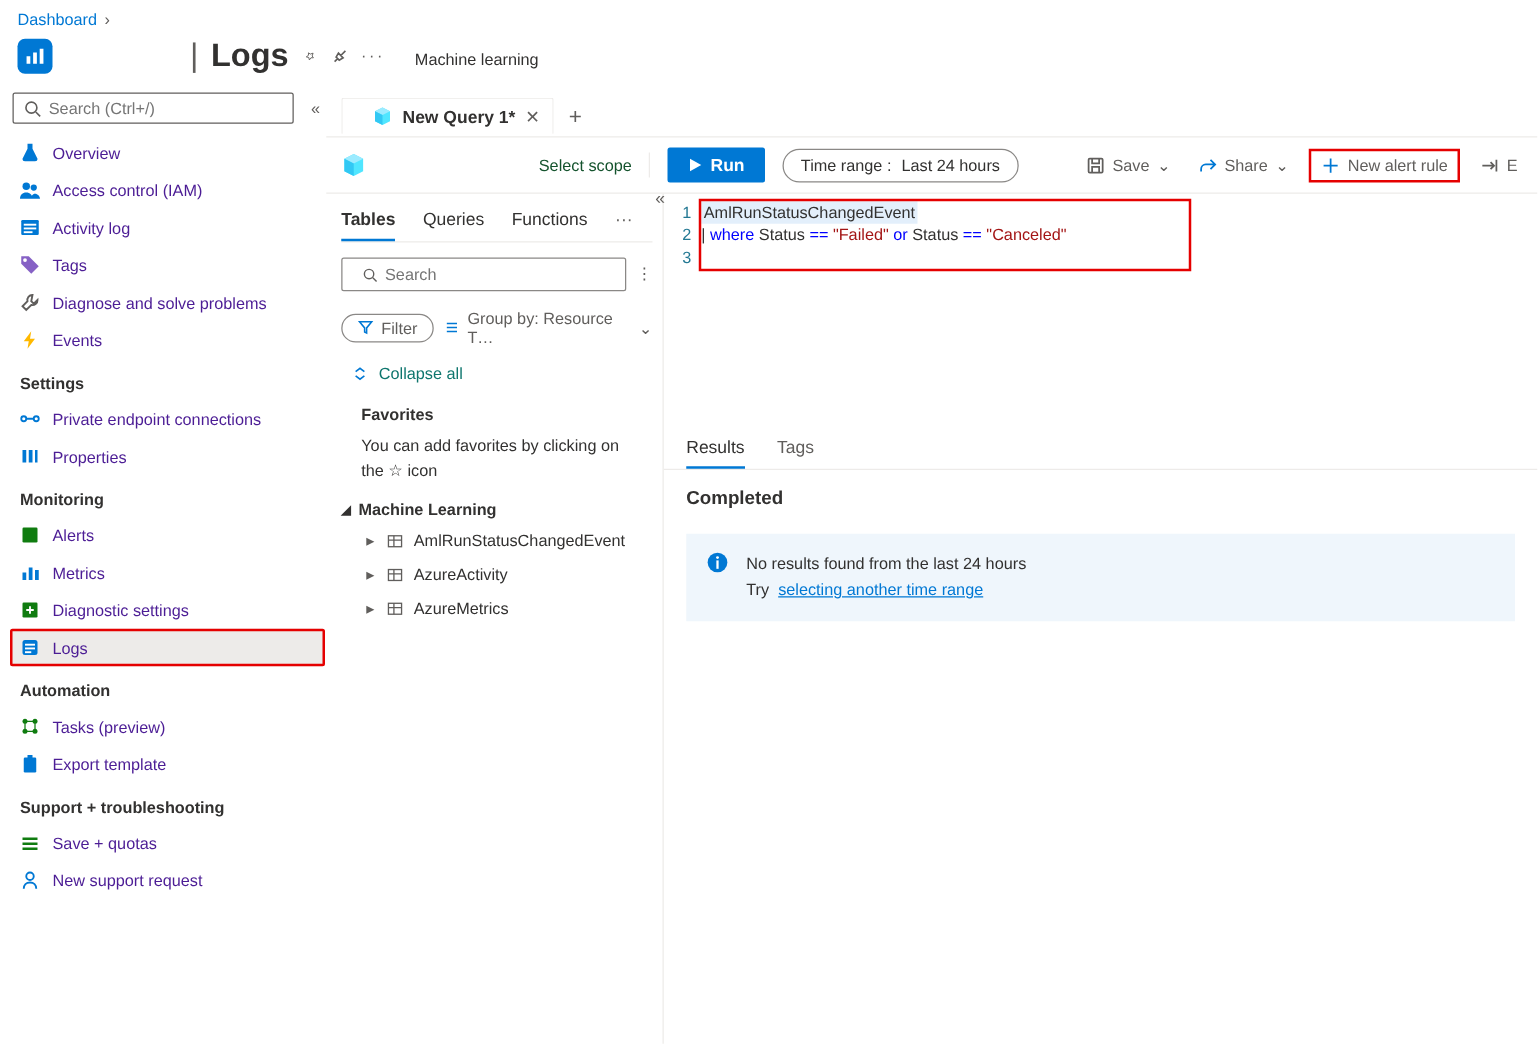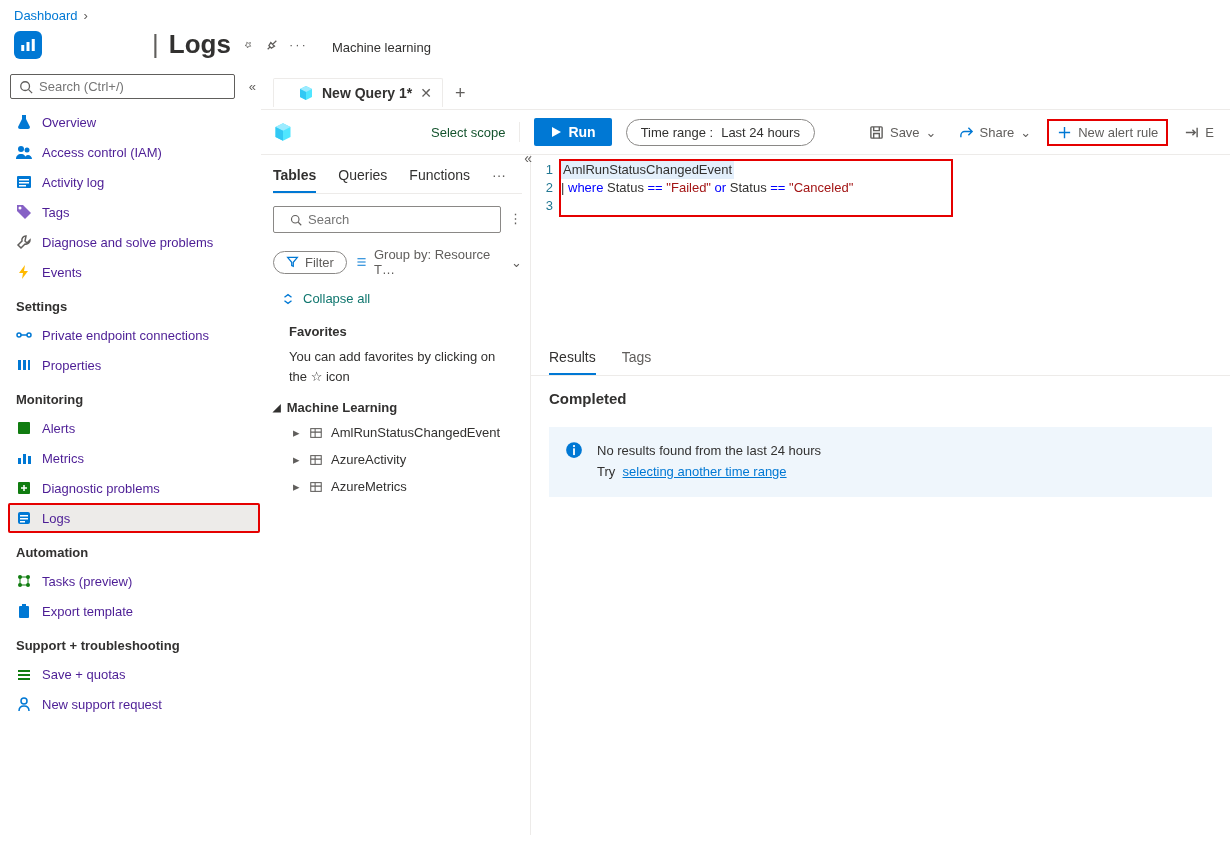--- a/index.html
+++ b/index.html
@@ -236,21 +236,21 @@
         </span>
       <span>Metrics</span>
     </div>
     <div class="nav-item">
       <span class="ic">
           <svg width="16" height="16" viewBox="0 0 16 16" fill="#107c10">
             <rect x="2" y="2" width="12" height="12" rx="1"></rect>
             <path d="M5 8h6M8 5v6" stroke="#fff" stroke-width="1.5"></path>
           </svg>
         </span>
-      <span>Diagnostic problems</span>
+      <span>Diagnostic settings</span>
     </div>
     <div class="nav-item active hl-red">
       <span class="ic">
           <svg width="16" height="16" viewBox="0 0 16 16" fill="#0078d4">
             <rect x="2" y="2" width="12" height="12" rx="2"></rect>
             <rect x="4" y="5" width="8" height="1.5" fill="#fff"></rect>
             <rect x="4" y="8" width="8" height="1.5" fill="#fff"></rect>
             <rect x="4" y="11" width="5" height="1.5" fill="#fff"></rect>
           </svg>
         </span>

